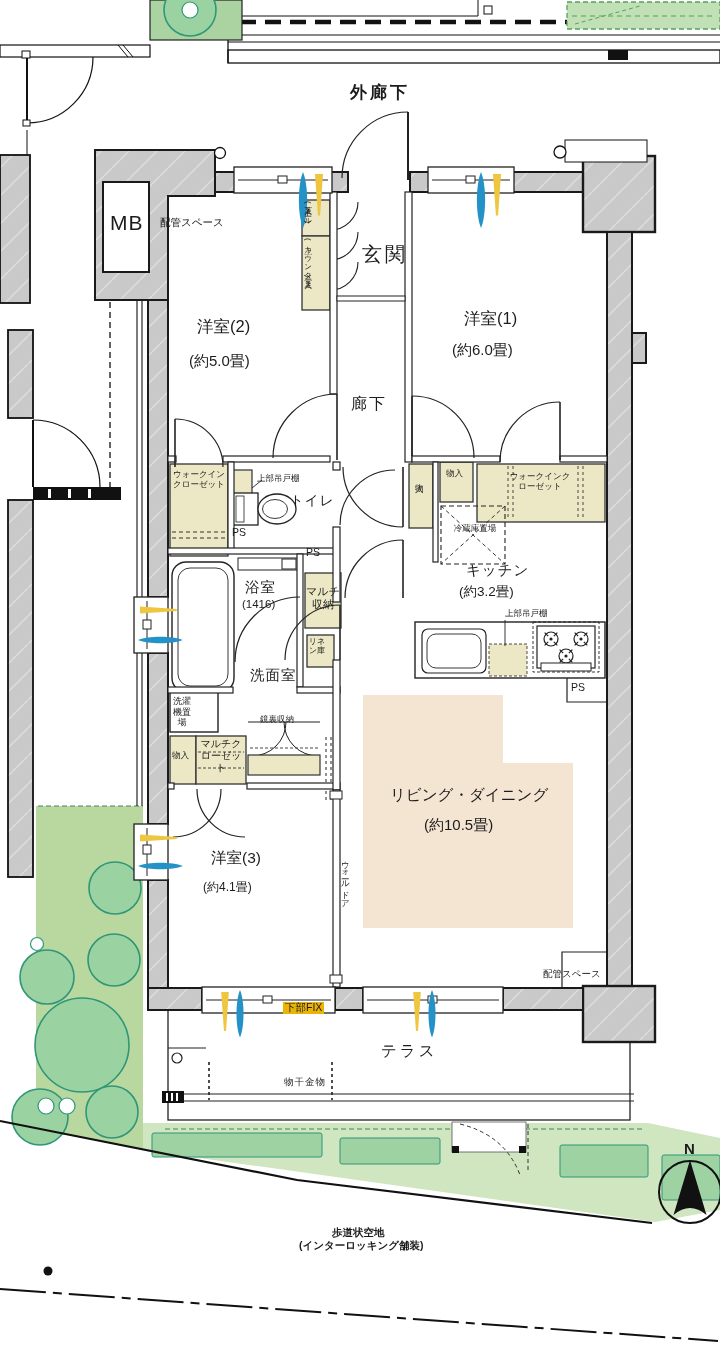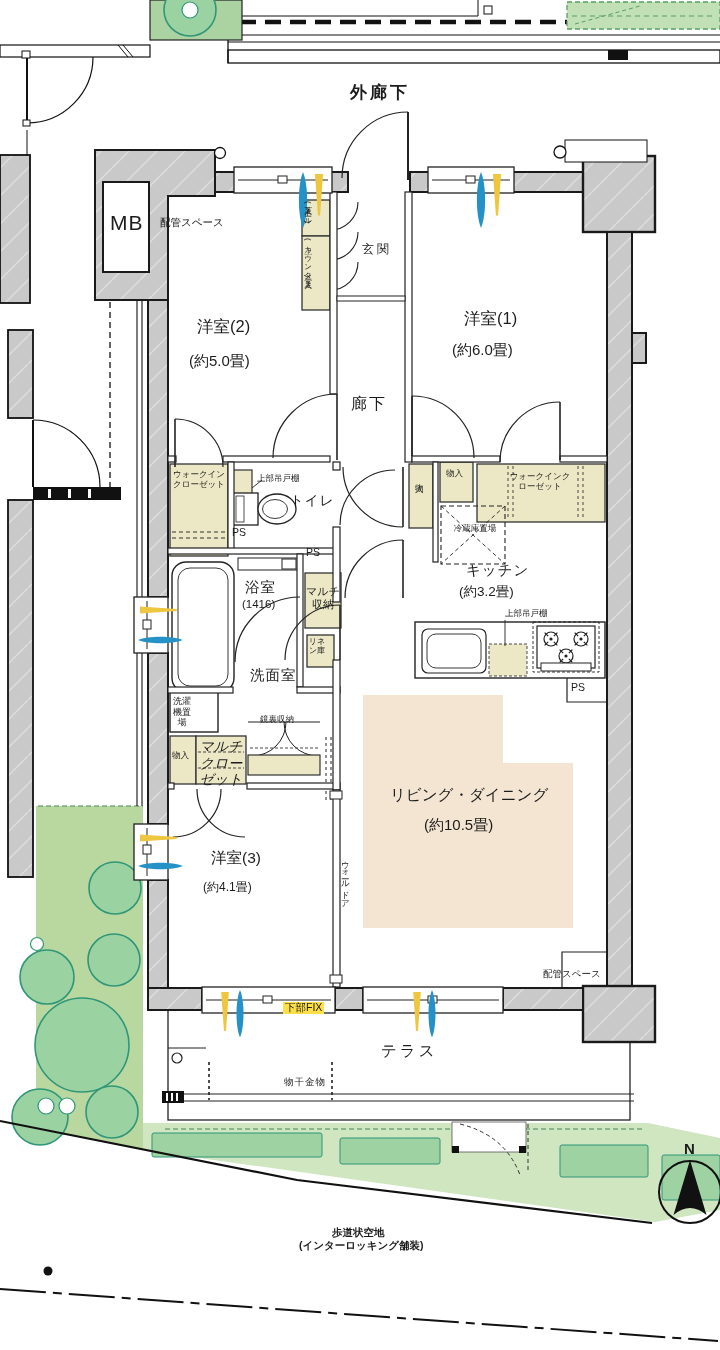--- a/index.html
+++ b/index.html
@@ -2,21 +2,21 @@
 <html><head>
 <meta charset="utf-8">
 <style>
   html,body{margin:0;padding:0;background:#fff;}
   #plan{position:relative;width:720px;height:1350px;background:#fff;overflow:hidden;
         font-family:"Liberation Sans",sans-serif;color:#1c1c1c;}
   #plan svg{position:absolute;left:0;top:0;}
   .lbl{position:absolute;white-space:nowrap;color:#1c1c1c;line-height:1.1;}
   .multi{white-space:normal;text-align:center;line-height:1.18;}
   .vert{writing-mode:vertical-rl;white-space:normal;line-height:1.15;}
-  .bgw{background:#fde047;padding:0 2px;}
+  .bgw{background:#eab308;padding:0 2px;}
   .b{font-weight:700;}
 </style>
 </head>
 <body>
 
 <div id="plan">
 
 <svg width="720" height="1350" viewBox="0 0 720 1350">
   <defs>
     <pattern id="wh" width="28" height="28" patternUnits="userSpaceOnUse">
@@ -308,21 +308,21 @@
 
   <g>
     <circle cx="690" cy="1192" r="31" fill="none" stroke="#111" stroke-width="2"></circle>
     <path d="M690 1160 L706.5 1215 Q690 1201 673.5 1215 Z" fill="#111"></path>
   </g>
 </svg>
 
 <div class="lbl b" style="left:350px;top:84px;font-size:17px;letter-spacing:3px;">外廊下</div>
 <div class="lbl" style="left:110px;top:211px;font-size:21px;letter-spacing:1px;">MB</div>
 <div class="lbl" style="left:160px;top:217px;font-size:10.5px;">配管スペース</div>
-<div class="lbl" style="left:362px;top:243px;font-size:12px;letter-spacing:3px;">玄関</div>
+<div class="lbl" style="left:362px;top:243px;font-size:20px;letter-spacing:3px;">玄関</div>
 <div class="lbl vert" style="left:303px;top:201px;font-size:7.5px;height:56px;">下足入(トール)</div>
 <div class="lbl vert" style="left:303px;top:238px;font-size:7.5px;height:68px;">(上カウンター下足入)</div>
 <div class="lbl" style="left:197px;top:317px;font-size:16.5px;">洋室(2)</div>
 <div class="lbl" style="left:189px;top:353px;font-size:15px;">(約5.0畳)</div>
 <div class="lbl" style="left:464px;top:309px;font-size:16.5px;">洋室(1)</div>
 <div class="lbl" style="left:452px;top:342px;font-size:15px;">(約6.0畳)</div>
 <div class="lbl" style="left:351px;top:395px;font-size:16px;letter-spacing:2px;">廊下</div>
 <div class="lbl multi" style="left:172px;top:469px;width:54px;font-size:8.5px;">ウォークインクローゼット</div>
 <div class="lbl" style="left:257px;top:474px;font-size:8.5px;">上部吊戸棚</div>
 <div class="lbl" style="left:290px;top:494px;font-size:13.5px;letter-spacing:1px;">トイレ</div>
@@ -330,21 +330,21 @@
 <div class="lbl" style="left:306px;top:547px;font-size:10.5px;">PS</div>
 <div class="lbl" style="left:571px;top:682px;font-size:10.5px;">PS</div>
 <div class="lbl" style="left:245px;top:580px;font-size:14.5px;letter-spacing:1px;">浴室</div>
 <div class="lbl" style="left:242px;top:598px;font-size:11.5px;">(1416)</div>
 <div class="lbl multi" style="left:306px;top:585px;width:34px;font-size:11px;">マルチ収納</div>
 <div class="lbl multi" style="left:307px;top:637px;width:20px;font-size:8px;">リネン庫</div>
 <div class="lbl" style="left:250px;top:668px;font-size:14.5px;letter-spacing:1px;">洗面室</div>
 <div class="lbl multi" style="left:172px;top:696px;width:20px;font-size:9px;">洗濯機置場</div>
 <div class="lbl" style="left:260px;top:715px;font-size:8.5px;">鏡裏収納</div>
 <div class="lbl" style="left:172px;top:751px;font-size:8.5px;">物入</div>
-<div class="lbl multi" style="left:199px;top:738px;width:44px;font-size:14px;font-style:italic;">マルチクローゼット</div>
+<div class="lbl multi" style="left:199px;top:738px;width:44px;font-size:10px;">マルチクローゼット</div>
 <div class="lbl" style="left:211px;top:849px;font-size:15.5px;">洋室(3)</div>
 <div class="lbl" style="left:203px;top:881px;font-size:12px;">(約4.1畳)</div>
 <div class="lbl vert" style="left:340px;top:855px;font-size:8.5px;height:62px;">ウォールドア</div>
 <div class="lbl" style="left:390px;top:786px;font-size:15.5px;">リビング・ダイニング</div>
 <div class="lbl" style="left:424px;top:817px;font-size:15px;">(約10.5畳)</div>
 <div class="lbl" style="left:466px;top:563px;font-size:14.5px;letter-spacing:1px;">キッチン</div>
 <div class="lbl" style="left:459px;top:585px;font-size:13.5px;">(約3.2畳)</div>
 <div class="lbl multi" style="left:447px;top:523px;width:56px;font-size:8.5px;">冷蔵庫置場</div>
 <div class="lbl" style="left:505px;top:609px;font-size:8.5px;background:#fff;">上部吊戸棚</div>
 <div class="lbl vert" style="left:414px;top:477px;font-size:8.5px;height:40px;">物入</div>

